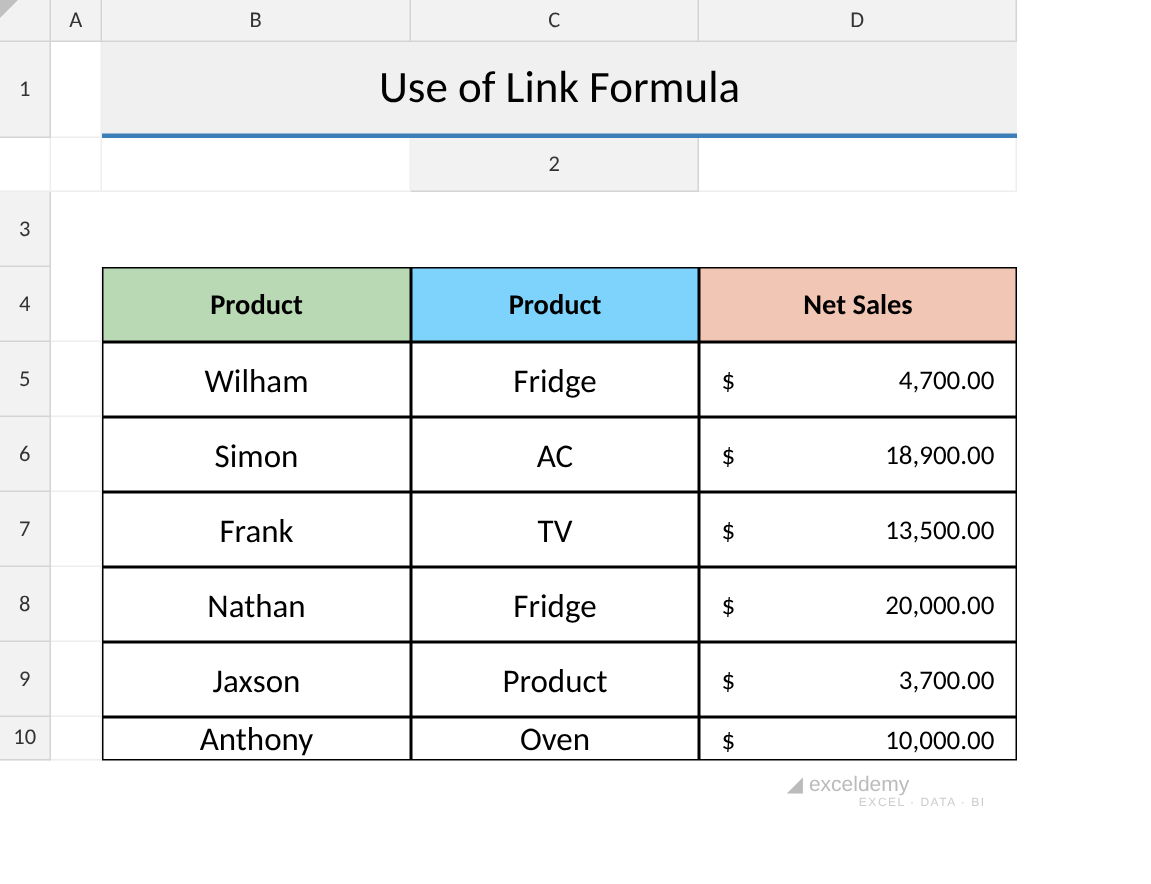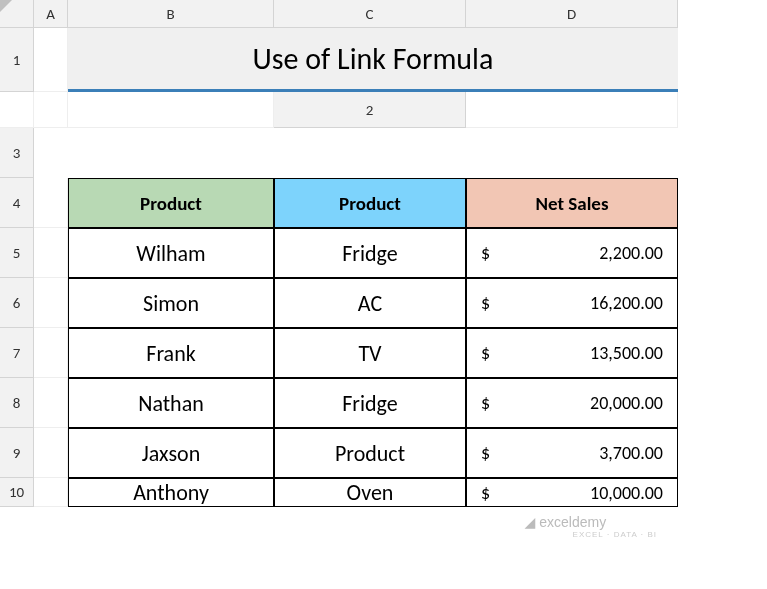--- a/index.html
+++ b/index.html
@@ -170,30 +170,30 @@
   <div class="header-cell header-salesman">Product</div>
   <div class="header-cell header-product">Product</div>
   <div class="header-cell header-netsales">Net Sales</div>
 
   <div class="row-header">5</div>
   <div class="cell"></div>
   <div class="data-cell">Wilham</div>
   <div class="data-cell">Fridge</div>
   <div class="sales-cell">
     <span class="currency-symbol">$</span>
-    <span>2,200.00</span>
+    <span>4,700.00</span>
   </div>
 
   <div class="row-header">6</div>
   <div class="cell"></div>
   <div class="data-cell">Simon</div>
   <div class="data-cell">AC</div>
   <div class="sales-cell">
     <span class="currency-symbol">$</span>
-    <span>16,200.00</span>
+    <span>18,900.00</span>
   </div>
 
   <div class="row-header">7</div>
   <div class="cell"></div>
   <div class="data-cell">Frank</div>
   <div class="data-cell">TV</div>
   <div class="sales-cell">
     <span class="currency-symbol">$</span>
     <span>13,500.00</span>
   </div>

